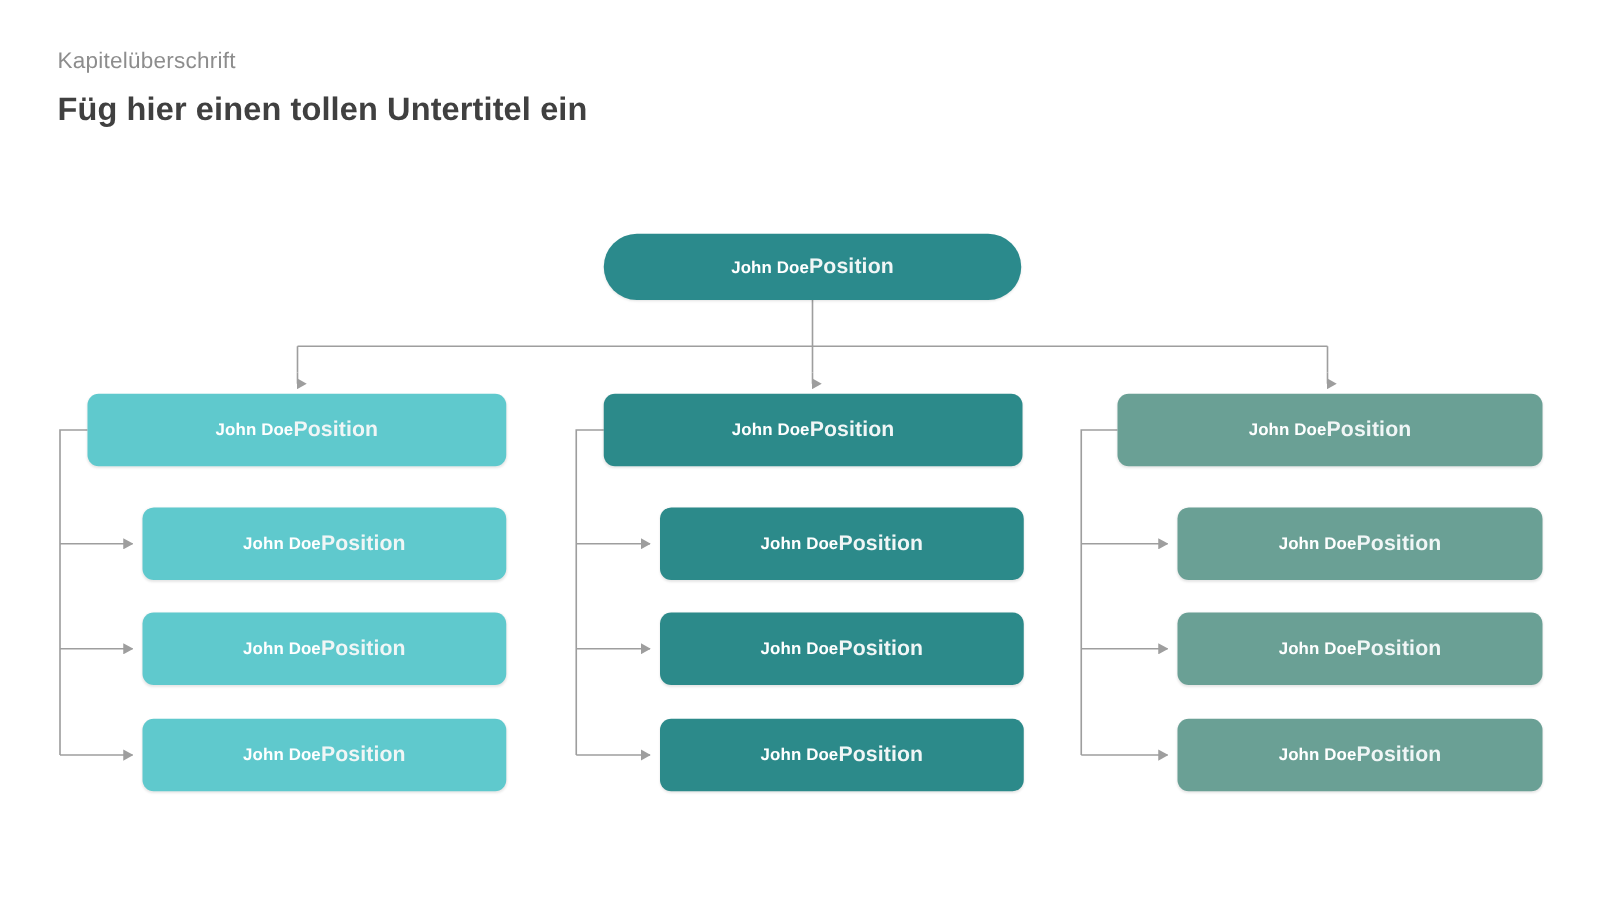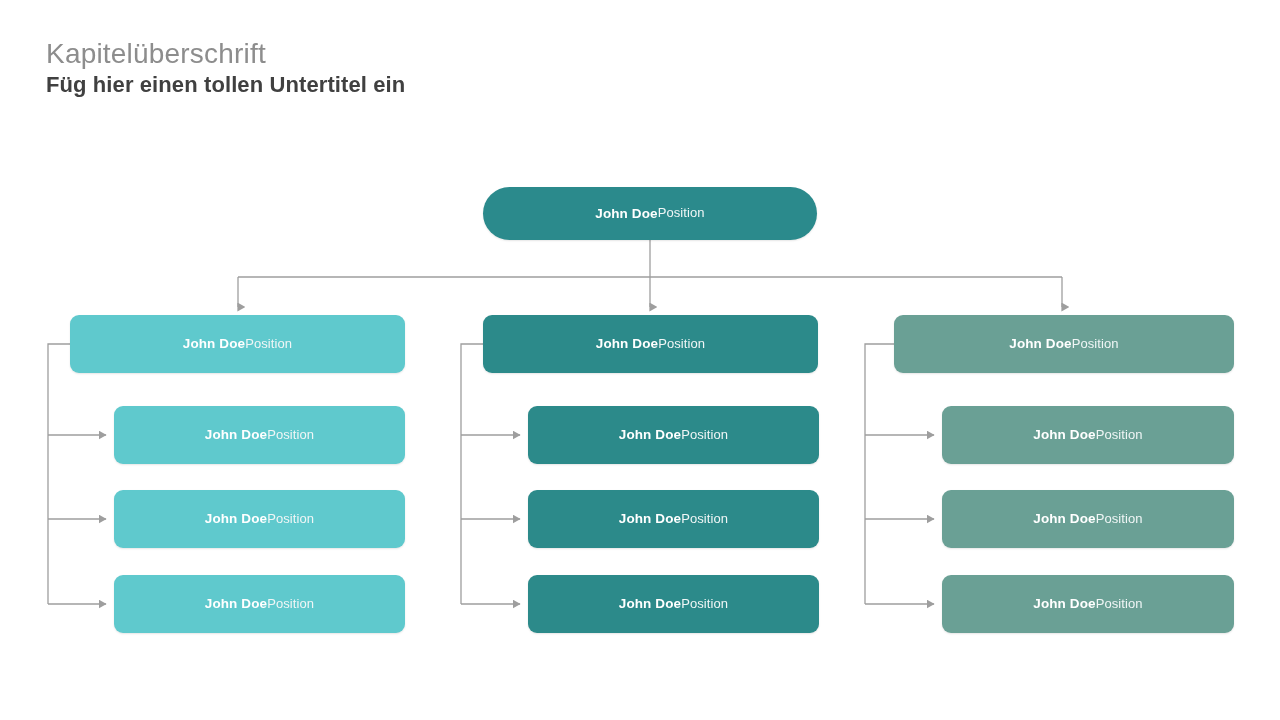--- a/index.html
+++ b/index.html
@@ -20,31 +20,31 @@
     inset: 0;
     width: 1280px;
     height: 720px;
   }
 
   
   .kicker {
     position: absolute;
     left: 46px;
     top: 38px;
-    font-size: 28px;
+    font-size: 18px;
     font-weight: 300;
     letter-spacing: 0.2px;
     color: #8d8d8d;
     white-space: nowrap;
   }
   .headline {
     position: absolute;
     left: 46px;
     top: 72px;
-    font-size: 22px;
+    font-size: 26px;
     font-weight: bold;
     letter-spacing: 0.1px;
     color: #404040;
     white-space: nowrap;
     text-align: center;
   }
 
   
   #connectors {
     position: absolute;
@@ -67,22 +67,22 @@
     line-height: 1.42;
     box-shadow: 0 1px 2px rgba(0,0,0,0.10);
   }
   .node .nm {
     font-size: 13.5px;
     font-weight: bold;
     color: #ffffff;
     letter-spacing: 0.1px;
   }
   .node .ps {
-    font-size: 13px;
-    font-weight: normal;
+    font-size: 17px;
+    font-weight: bold;
     color: #f0f6f6;
     letter-spacing: 0.1px;
   }
 
   .node.root {
     border-radius: 34px;
   }
   .node.lead {
     border-radius: 9px;
   }

